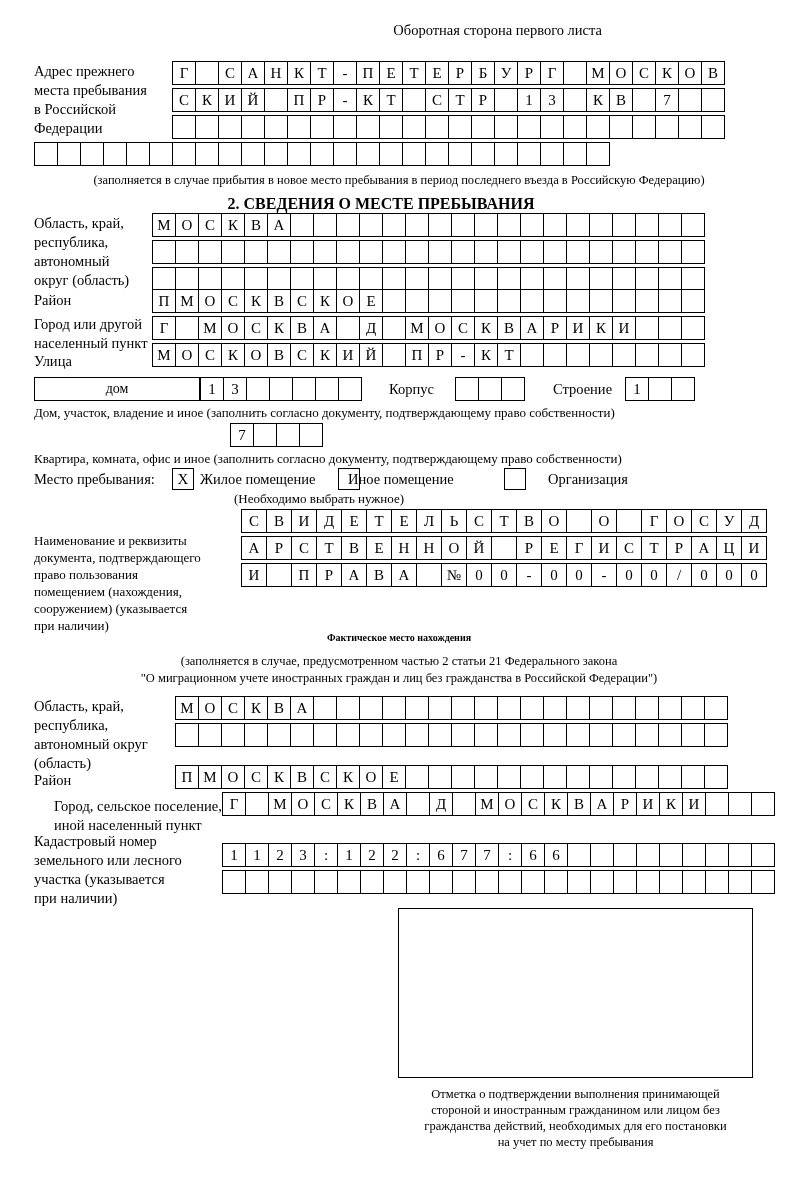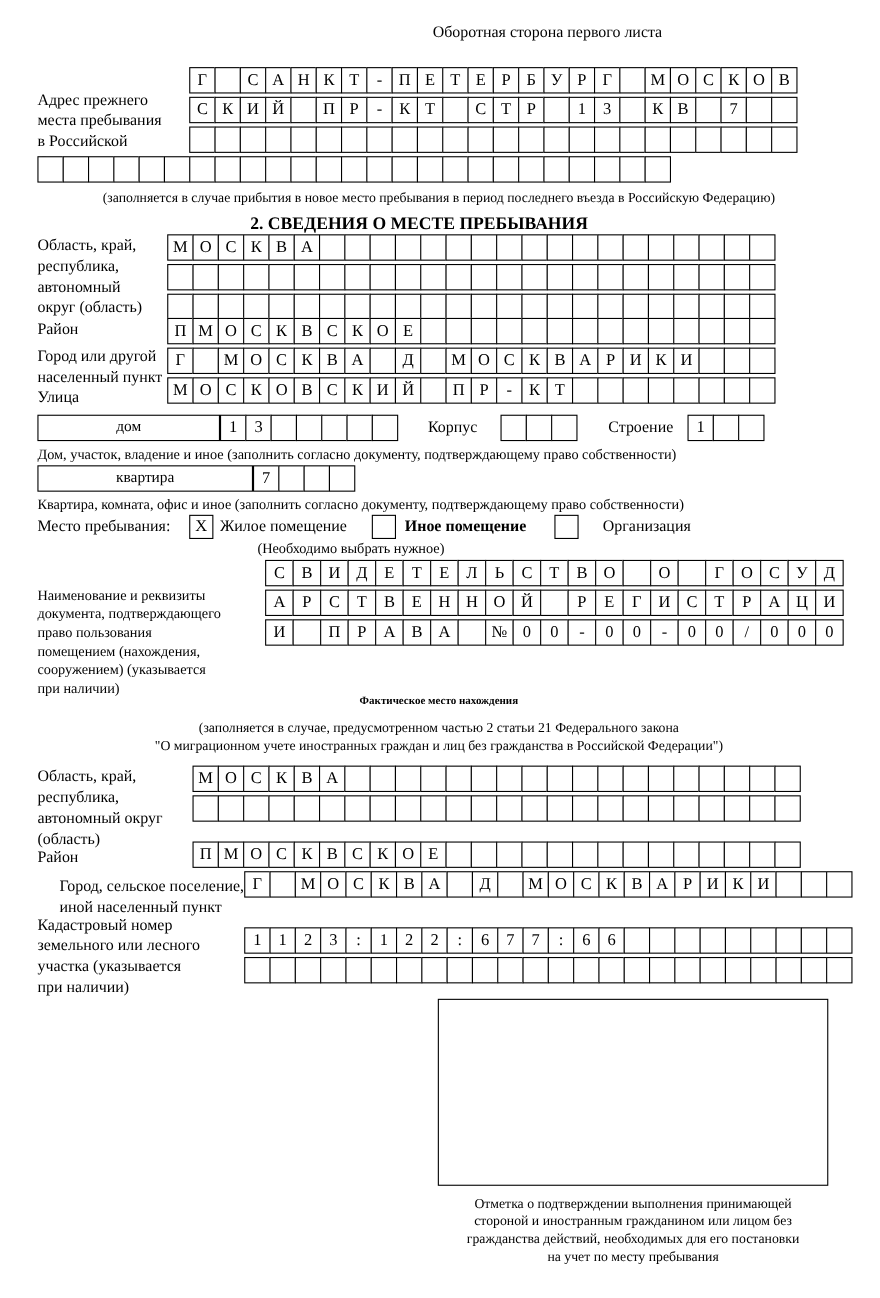--- a/index.html
+++ b/index.html
@@ -95,21 +95,21 @@
     vertical-align: middle;
   }
 </style>
 </head>
 <body>
 
 <div class="page">
 
   <div class="abs hdr-right">Оборотная сторона первого листа</div>
 
-  <div class="abs lbl" style="left:34px; top:62px; width:140px;margin-top:20px;">
+  <div class="abs lbl" style="left:34px; top:62px; width:140px;">
     <div>Адрес прежнего</div>
     <div>места пребывания</div>
     <div>в Российской</div>
     <div>Федерации</div>
   </div>
 
   <div class="abs row" style="left:172px; top:61px;" id="pa-row0">
       <div class="cell">Г</div>
       <div class="cell"></div>
       <div class="cell">С</div>
@@ -409,35 +409,34 @@
     </div>
   <div class="abs inline-lbl" style="left:553px; top:377px;">Строение</div>
   <div class="abs row" style="left:625px; top:377px;" id="stroenie-cells">
       <div class="cell">1</div>
       <div class="cell"></div>
       <div class="cell"></div>
     </div>
 
   <div class="abs lbl-sm" style="left:34px; top:404px; width:740px;">Дом, участок, владение и иное (заполнить согласно документу, подтверждающему право собственности)</div>
 
-  <div class="abs boxline" style="left:34px; top:423px; width:196px;">квартира</div>
   <div class="abs row" style="left:230px; top:423px;" id="flat-cells">
       <div class="cell">7</div>
       <div class="cell"></div>
       <div class="cell"></div>
       <div class="cell"></div>
     </div>
 
   <div class="abs lbl-sm" style="left:34px; top:450px; width:740px;">Квартира, комната, офис и иное (заполнить согласно документу, подтверждающему право собственности)</div>
 
   <div class="abs lbl" style="left:34px; top:470px;">Место пребывания:</div>
   <div class="abs sq" style="left:172px; top:468px;">Х</div>
   <div class="abs lbl" style="left:200px; top:470px;">Жилое помещение</div>
   <div class="abs sq" style="left:338px; top:468px;"></div>
-  <div class="abs lbl" style="left:368px; top:470px;font-weight:bold;">Иное помещение</div>
+  <div class="abs lbl" style="left:348px; top:470px;">Иное помещение</div>
   <div class="abs sq" style="left:504px; top:468px;"></div>
   <div class="abs lbl" style="left:548px; top:470px;">Организация</div>
   <div class="abs lbl-sm" style="left:234px; top:490px;">(Необходимо выбрать нужное)</div>
 
   <div class="abs lbl-sm" style="left:34px; top:512px; width:200px;margin-top:20px;">
     <div>Наименование и реквизиты</div>
     <div>документа, подтверждающего</div>
     <div>право пользования</div>
     <div>помещением (нахождения,</div>
     <div>сооружением) (указывается</div>

